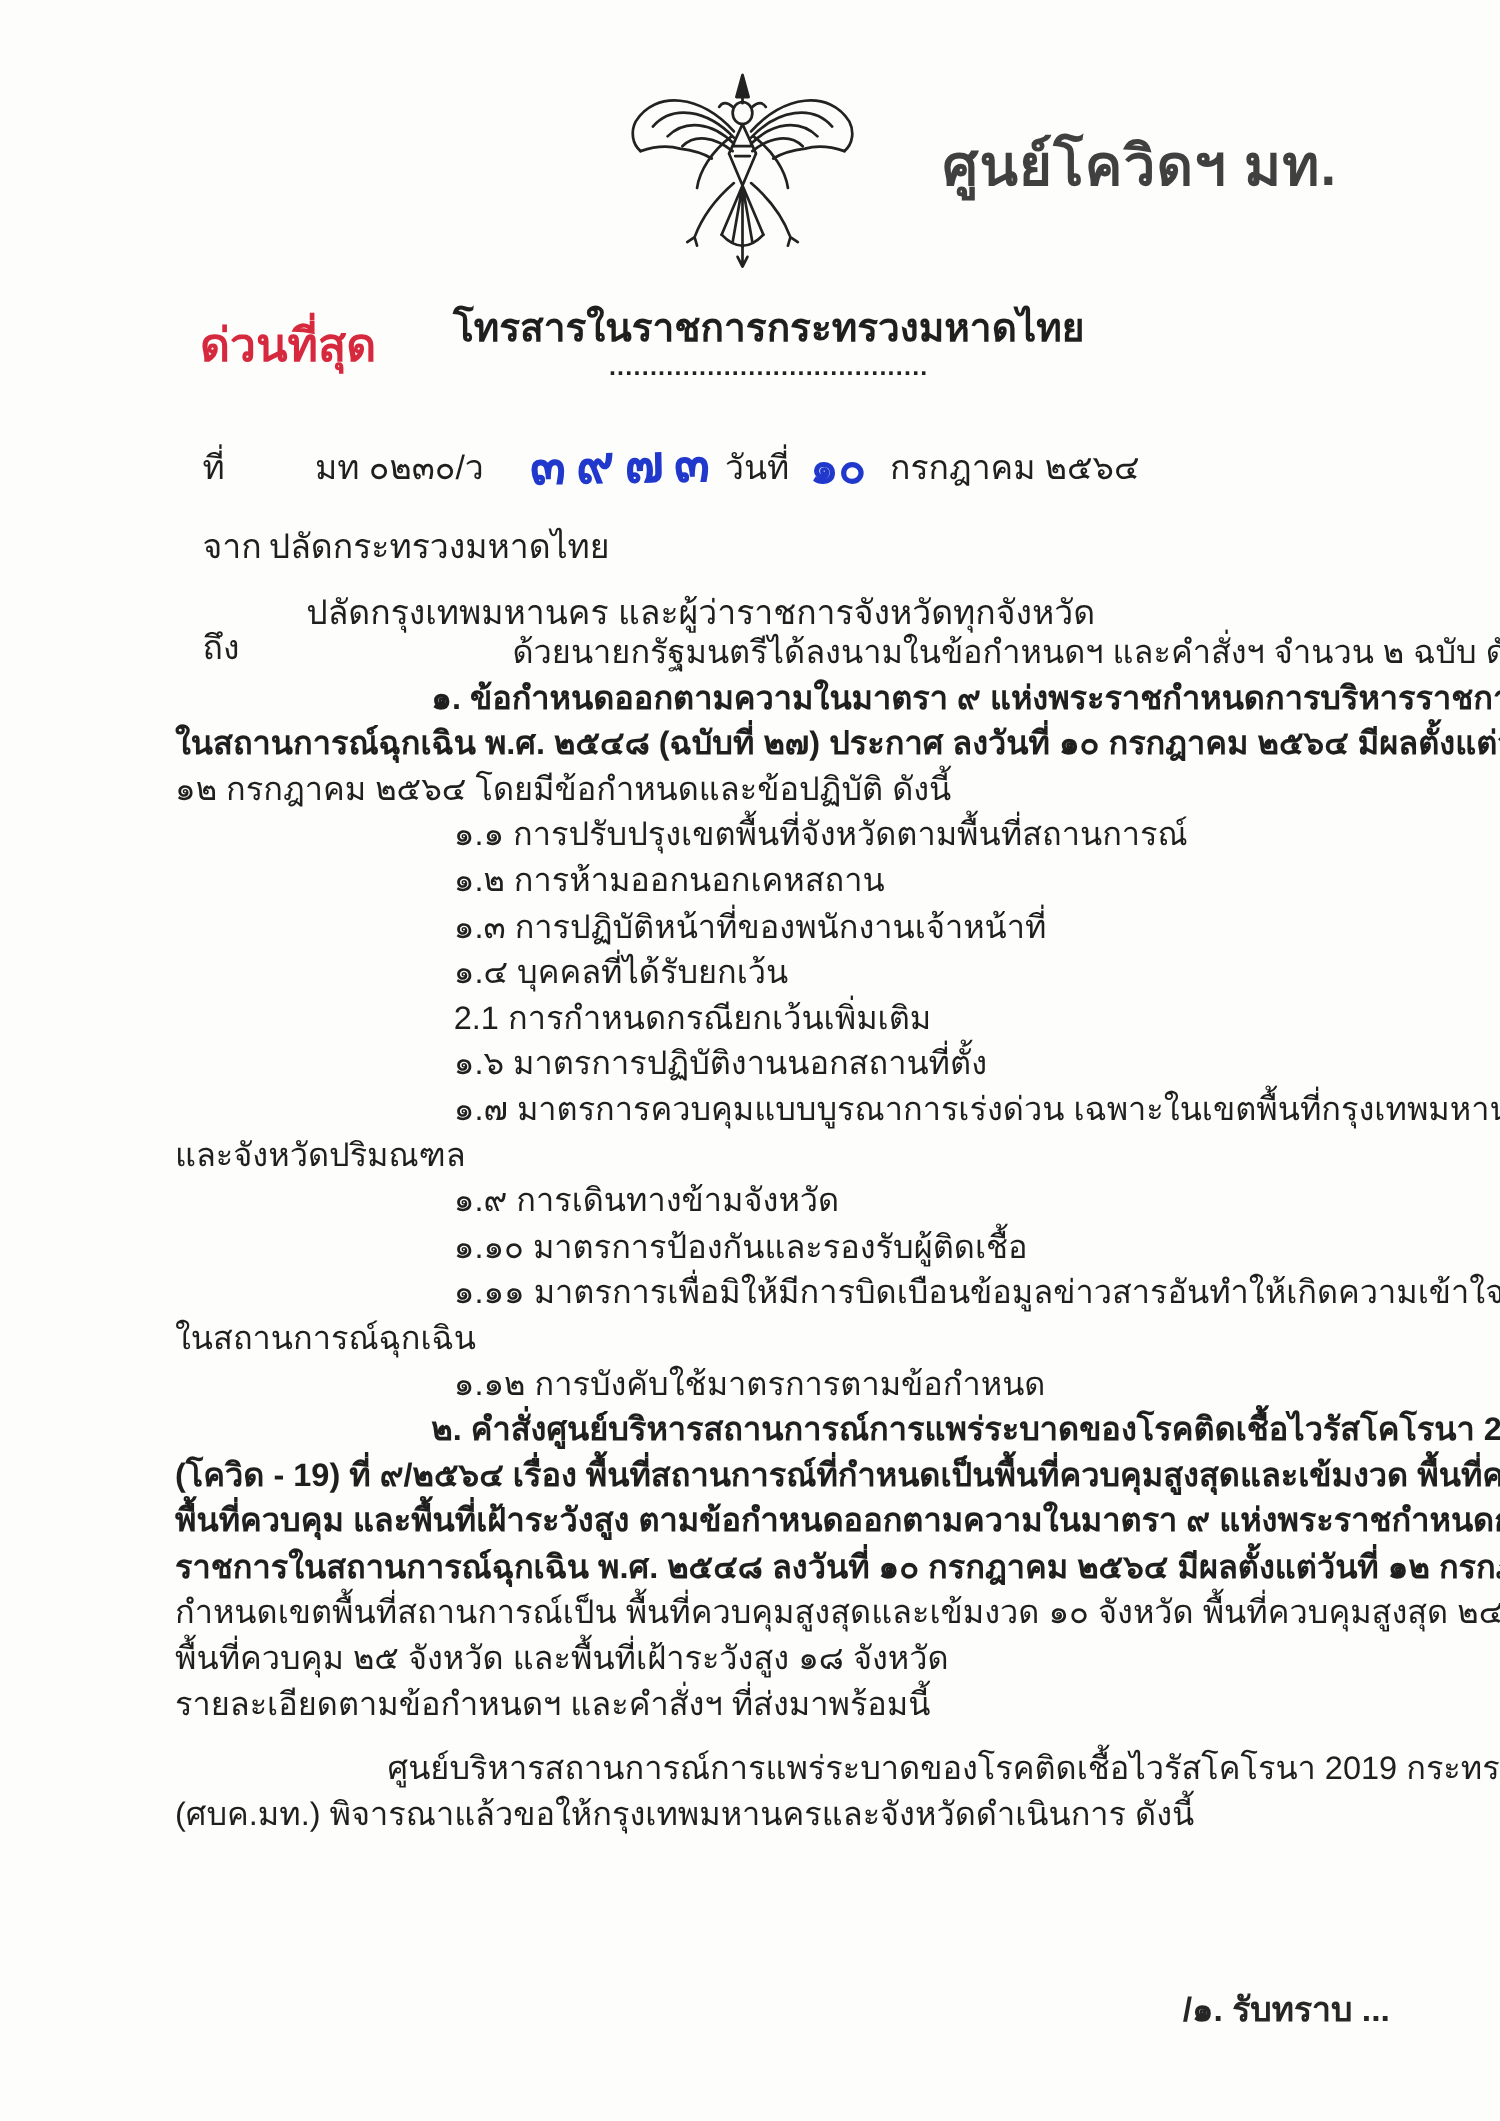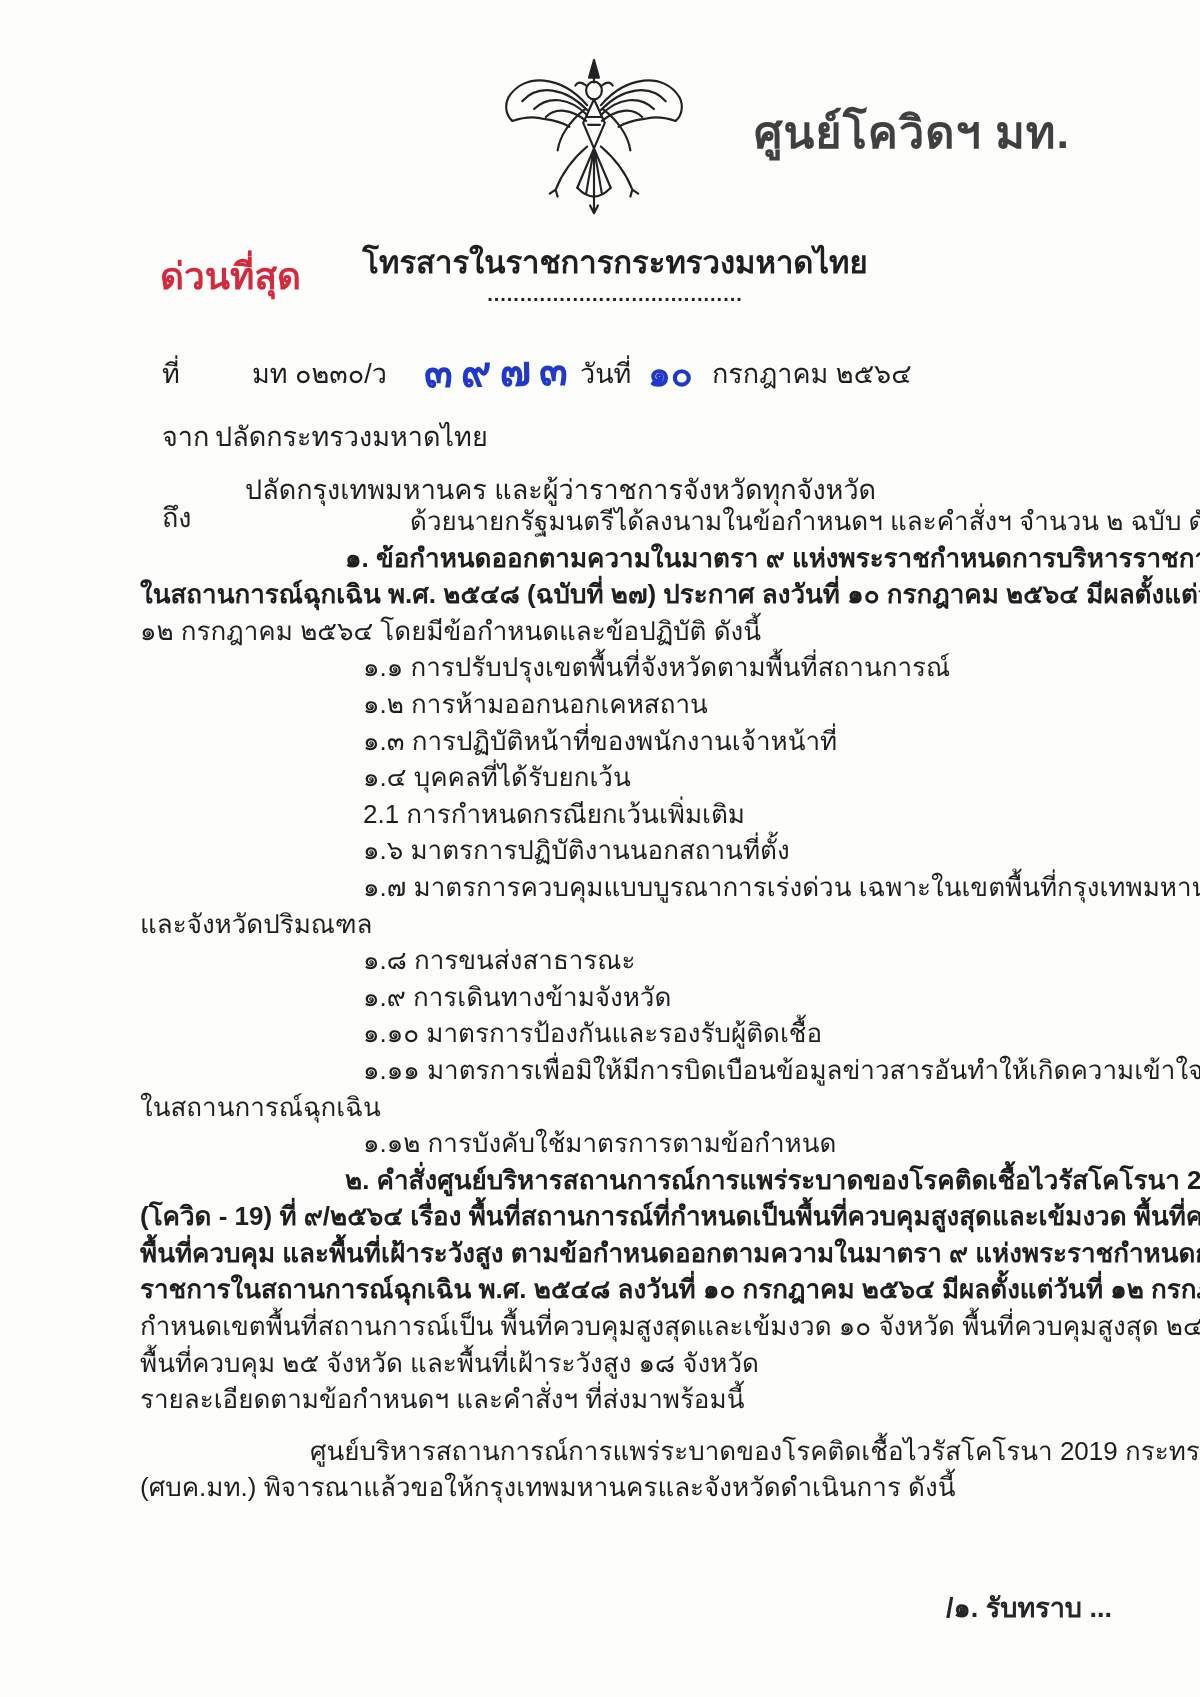--- a/index.html
+++ b/index.html
@@ -117,21 +117,20 @@
     <div class="bl bold">ในสถานการณ์ฉุกเฉิน พ.ศ. ๒๕๔๘ (ฉบับที่ ๒๗)  ประกาศ ลงวันที่ ๑๐ กรกฎาคม ๒๕๖๔ มีผลตั้งแต่วันที่</div>
     <div class="bl">๑๒ กรกฎาคม ๒๕๖๔ โดยมีข้อกำหนดและข้อปฏิบัติ ดังนี้</div>
     <div class="bl ind-s">๑.๑ การปรับปรุงเขตพื้นที่จังหวัดตามพื้นที่สถานการณ์</div>
     <div class="bl ind-s">๑.๒ การห้ามออกนอกเคหสถาน</div>
     <div class="bl ind-s">๑.๓ การปฏิบัติหน้าที่ของพนักงานเจ้าหน้าที่</div>
     <div class="bl ind-s">๑.๔ บุคคลที่ได้รับยกเว้น</div>
     <div class="bl ind-s">2.1 การกำหนดกรณียกเว้นเพิ่มเติม</div>
     <div class="bl ind-s">๑.๖ มาตรการปฏิบัติงานนอกสถานที่ตั้ง</div>
     <div class="bl ind-s">๑.๗ มาตรการควบคุมแบบบูรณาการเร่งด่วน เฉพาะในเขตพื้นที่กรุงเทพมหานคร</div>
     <div class="bl">และจังหวัดปริมณฑล</div>
-    <div class="bl ind-s">๑.๘ การขนส่งสาธารณะ</div>
     <div class="bl ind-s">๑.๙ การเดินทางข้ามจังหวัด</div>
     <div class="bl ind-s">๑.๑๐ มาตรการป้องกันและรองรับผู้ติดเชื้อ</div>
     <div class="bl ind-s">๑.๑๑ มาตรการเพื่อมิให้มีการบิดเบือนข้อมูลข่าวสารอันทำให้เกิดความเข้าใจผิด</div>
     <div class="bl">ในสถานการณ์ฉุกเฉิน</div>
     <div class="bl ind-s">๑.๑๒ การบังคับใช้มาตรการตามข้อกำหนด</div>
     <div class="bl ind-i bold">๒. คำสั่งศูนย์บริหารสถานการณ์การแพร่ระบาดของโรคติดเชื้อไวรัสโคโรนา 2019</div>
     <div class="bl bold">(โควิด - 19) ที่ ๙/๒๕๖๔ เรื่อง พื้นที่สถานการณ์ที่กำหนดเป็นพื้นที่ควบคุมสูงสุดและเข้มงวด พื้นที่ควบคุมสูงสุด</div>
     <div class="bl bold">พื้นที่ควบคุม และพื้นที่เฝ้าระวังสูง ตามข้อกำหนดออกตามความในมาตรา ๙ แห่งพระราชกำหนดการบริหาร</div>
     <div class="bl bold">ราชการในสถานการณ์ฉุกเฉิน พ.ศ. ๒๕๔๘ ลงวันที่ ๑๐ กรกฎาคม ๒๕๖๔ มีผลตั้งแต่วันที่ ๑๒ กรกฎาคม ๒๕๖๔</div>
     <div class="bl">กำหนดเขตพื้นที่สถานการณ์เป็น พื้นที่ควบคุมสูงสุดและเข้มงวด ๑๐ จังหวัด พื้นที่ควบคุมสูงสุด ๒๔ จังหวัด</div>

